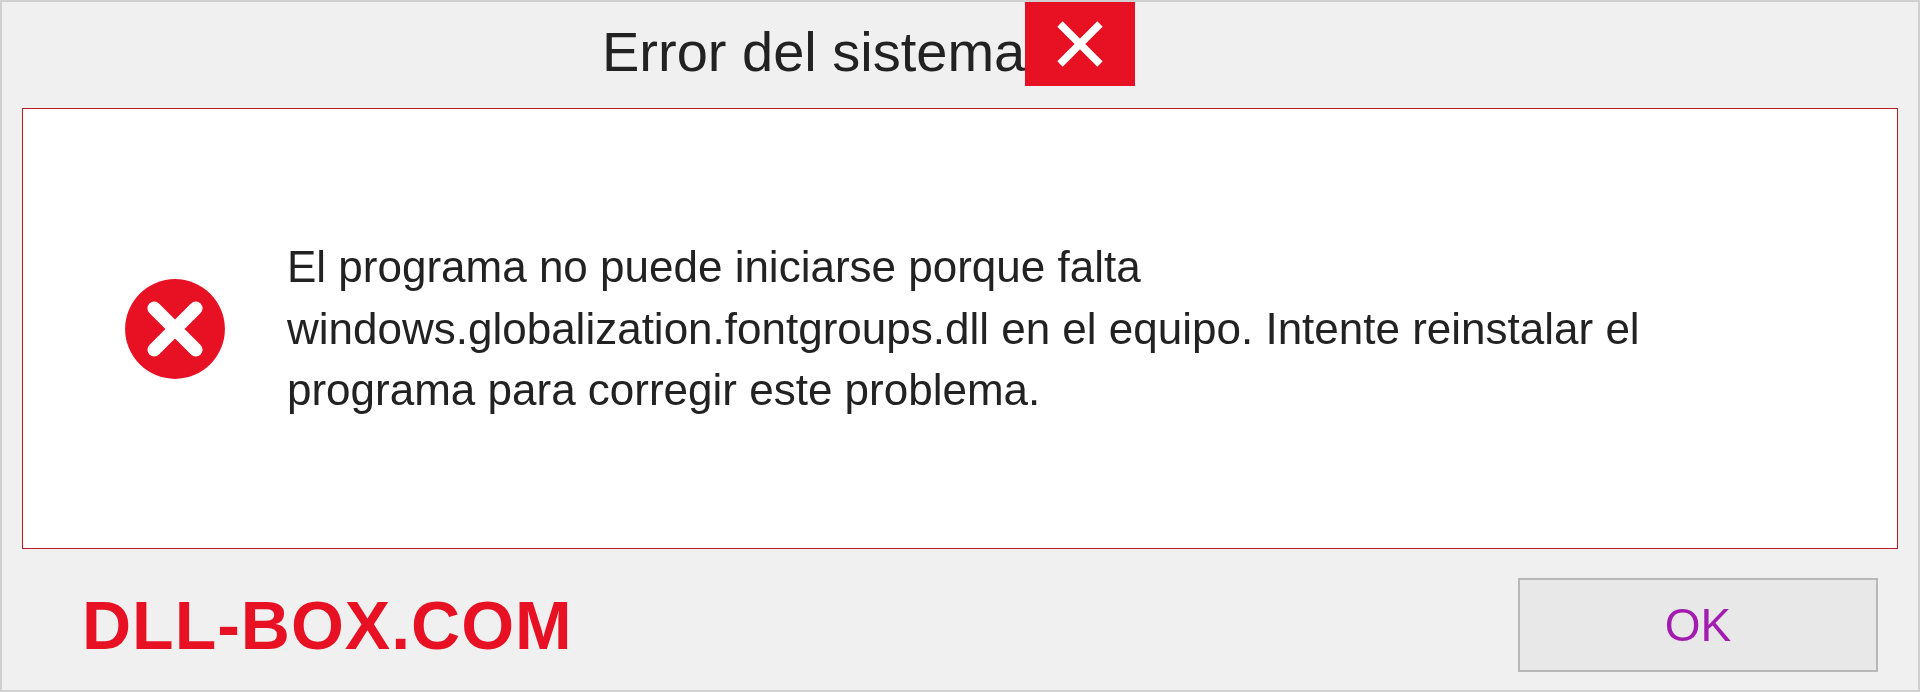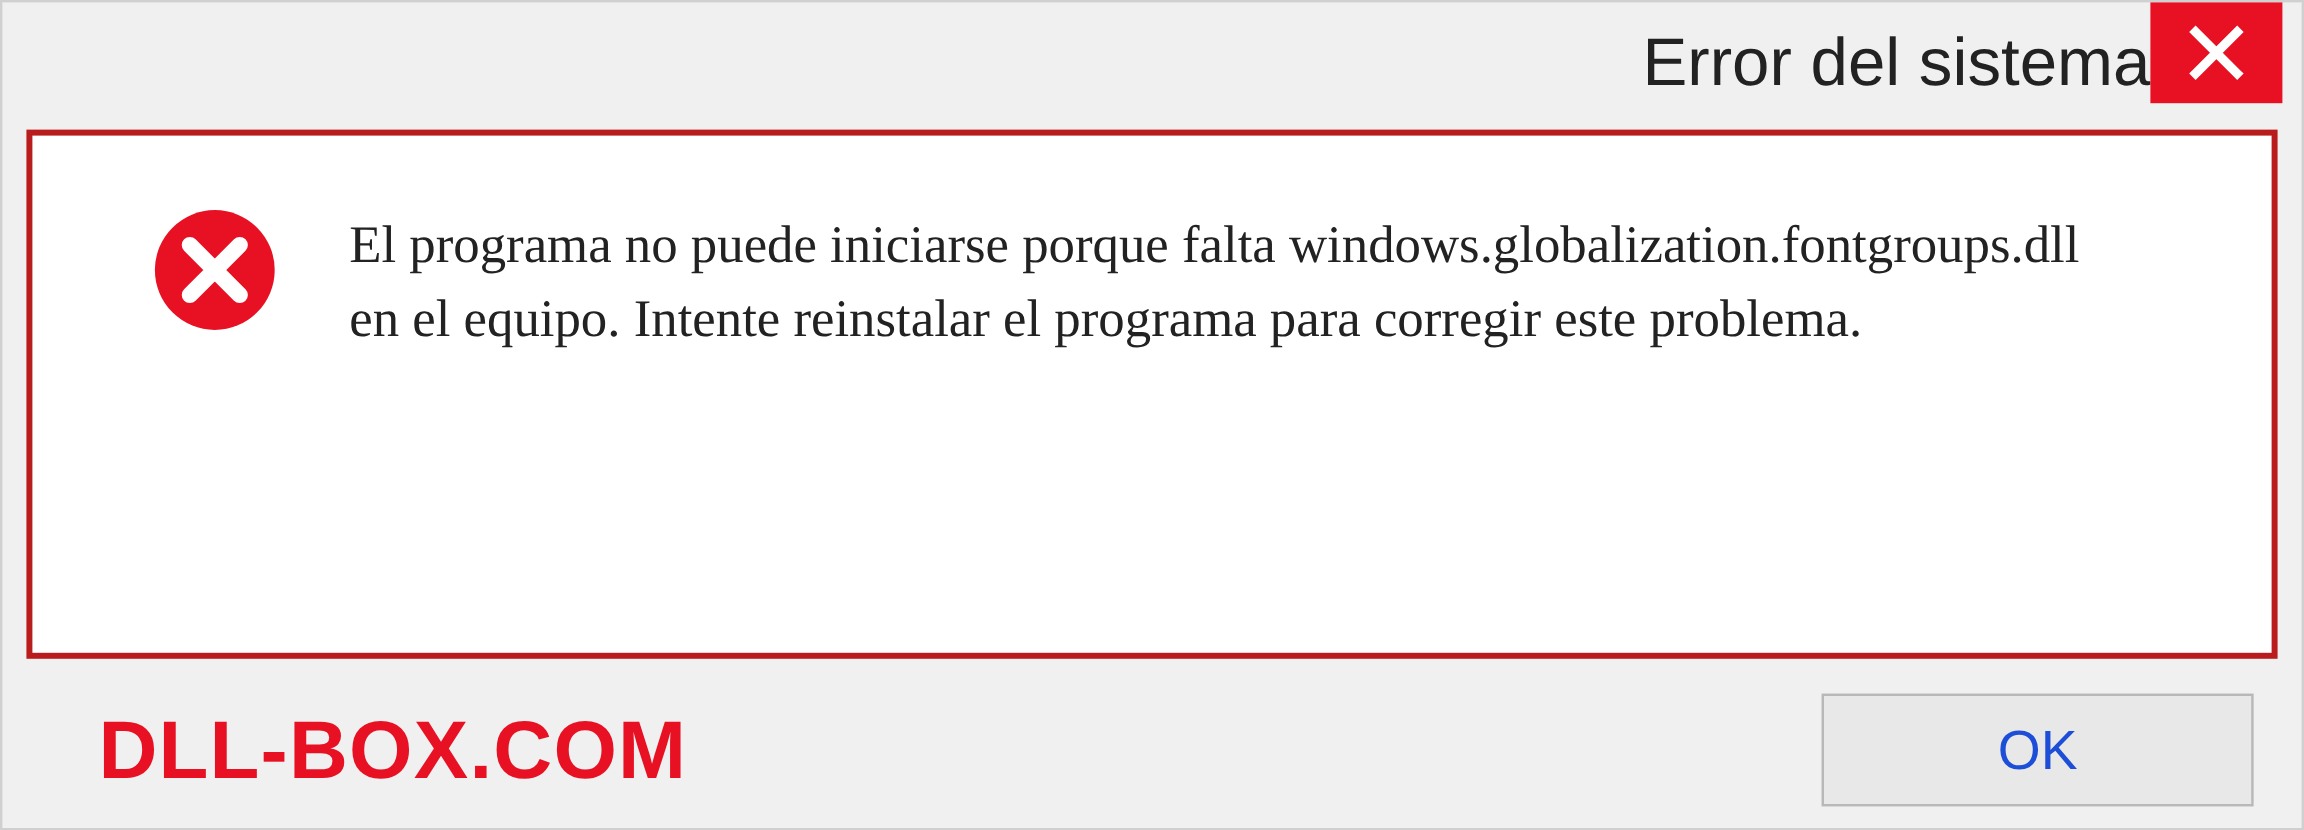--- a/index.html
+++ b/index.html
@@ -20,23 +20,23 @@
       background: #f0f0f0;
       border: 2px solid #d0d0d0;
       position: relative;
       display: flex;
       flex-direction: column;
     }
     .titlebar {
       height: 98px;
       display: flex;
       align-items: center;
-      justify-content: flex-end;
+      justify-content: flex-start;
       padding-left: 600px;
-      padding-right: 16px;
+      padding-right: 0;
     }
     .title-text {
       font-size: 56px;
       font-weight: 400;
       color: #222222;
     }
     .close-button {
       width: 110px;
       height: 84px;
       background: #e81123;
@@ -45,27 +45,27 @@
       justify-content: center;
       cursor: pointer;
       margin-top: -14px;
     }
     .close-button svg {
       width: 52px;
       height: 52px;
     }
     .content-panel {
       background: #ffffff;
-      border: 5px solid #b91c1c;
+      border: 1px solid #b91c1c;
       margin: 8px 20px 0 20px;
       flex: 1;
       display: flex;
+      align-items: center;
       padding: 60px 120px 60px 100px;
       gap: 60px;
-      font-family: Liberation Serif, serif;
     }
     .error-icon-circle {
       width: 104px;
       height: 104px;
       flex-shrink: 0;
     }
     .error-message {
       font-size: 44px;
       line-height: 1.4;
       color: #222222;
@@ -85,21 +85,21 @@
       color: #e81123;
       letter-spacing: 1px;
       font-family: Arial, sans-serif;
     }
     .ok-button {
       width: 360px;
       height: 94px;
       background: #e8e8e8;
       border: 2px solid #b8b8b8;
       font-size: 46px;
-      color: #1d4ed8;
+      color: #a21caf;
       display: flex;
       align-items: center;
       justify-content: center;
       cursor: pointer;
       font-family: "Segoe UI", Arial, sans-serif;
     }
   </style>
 </head>
 <body>
 

